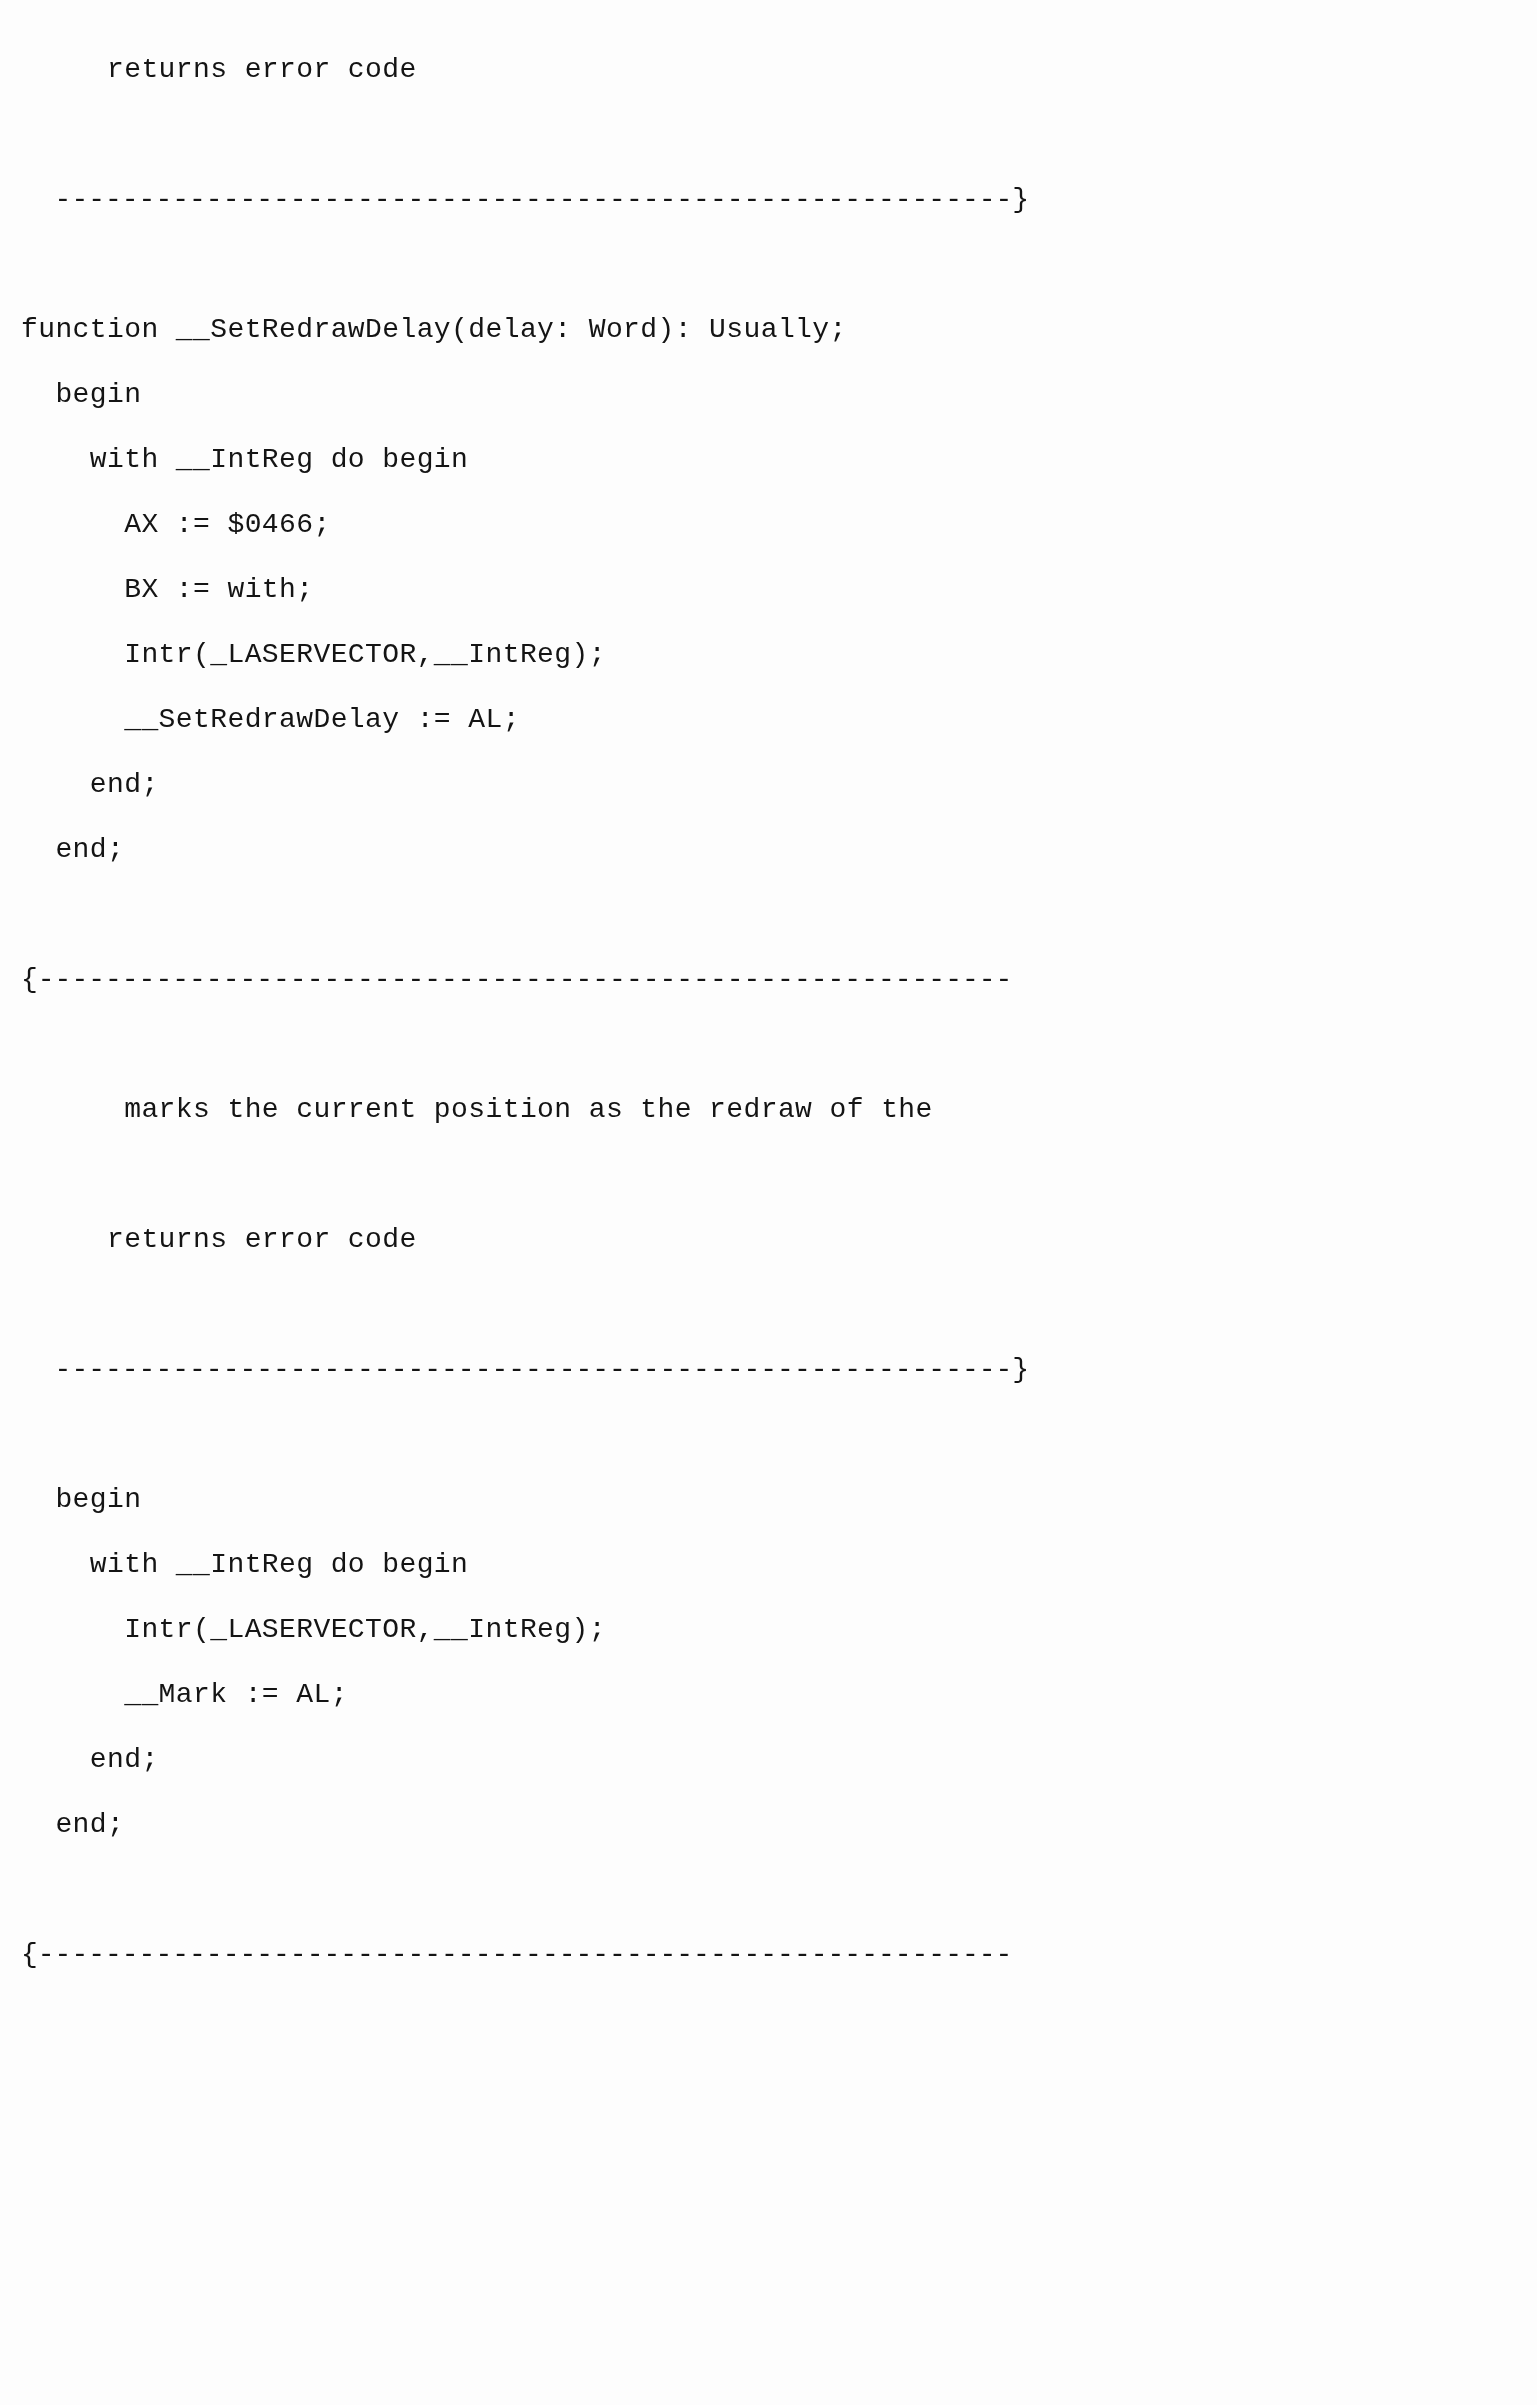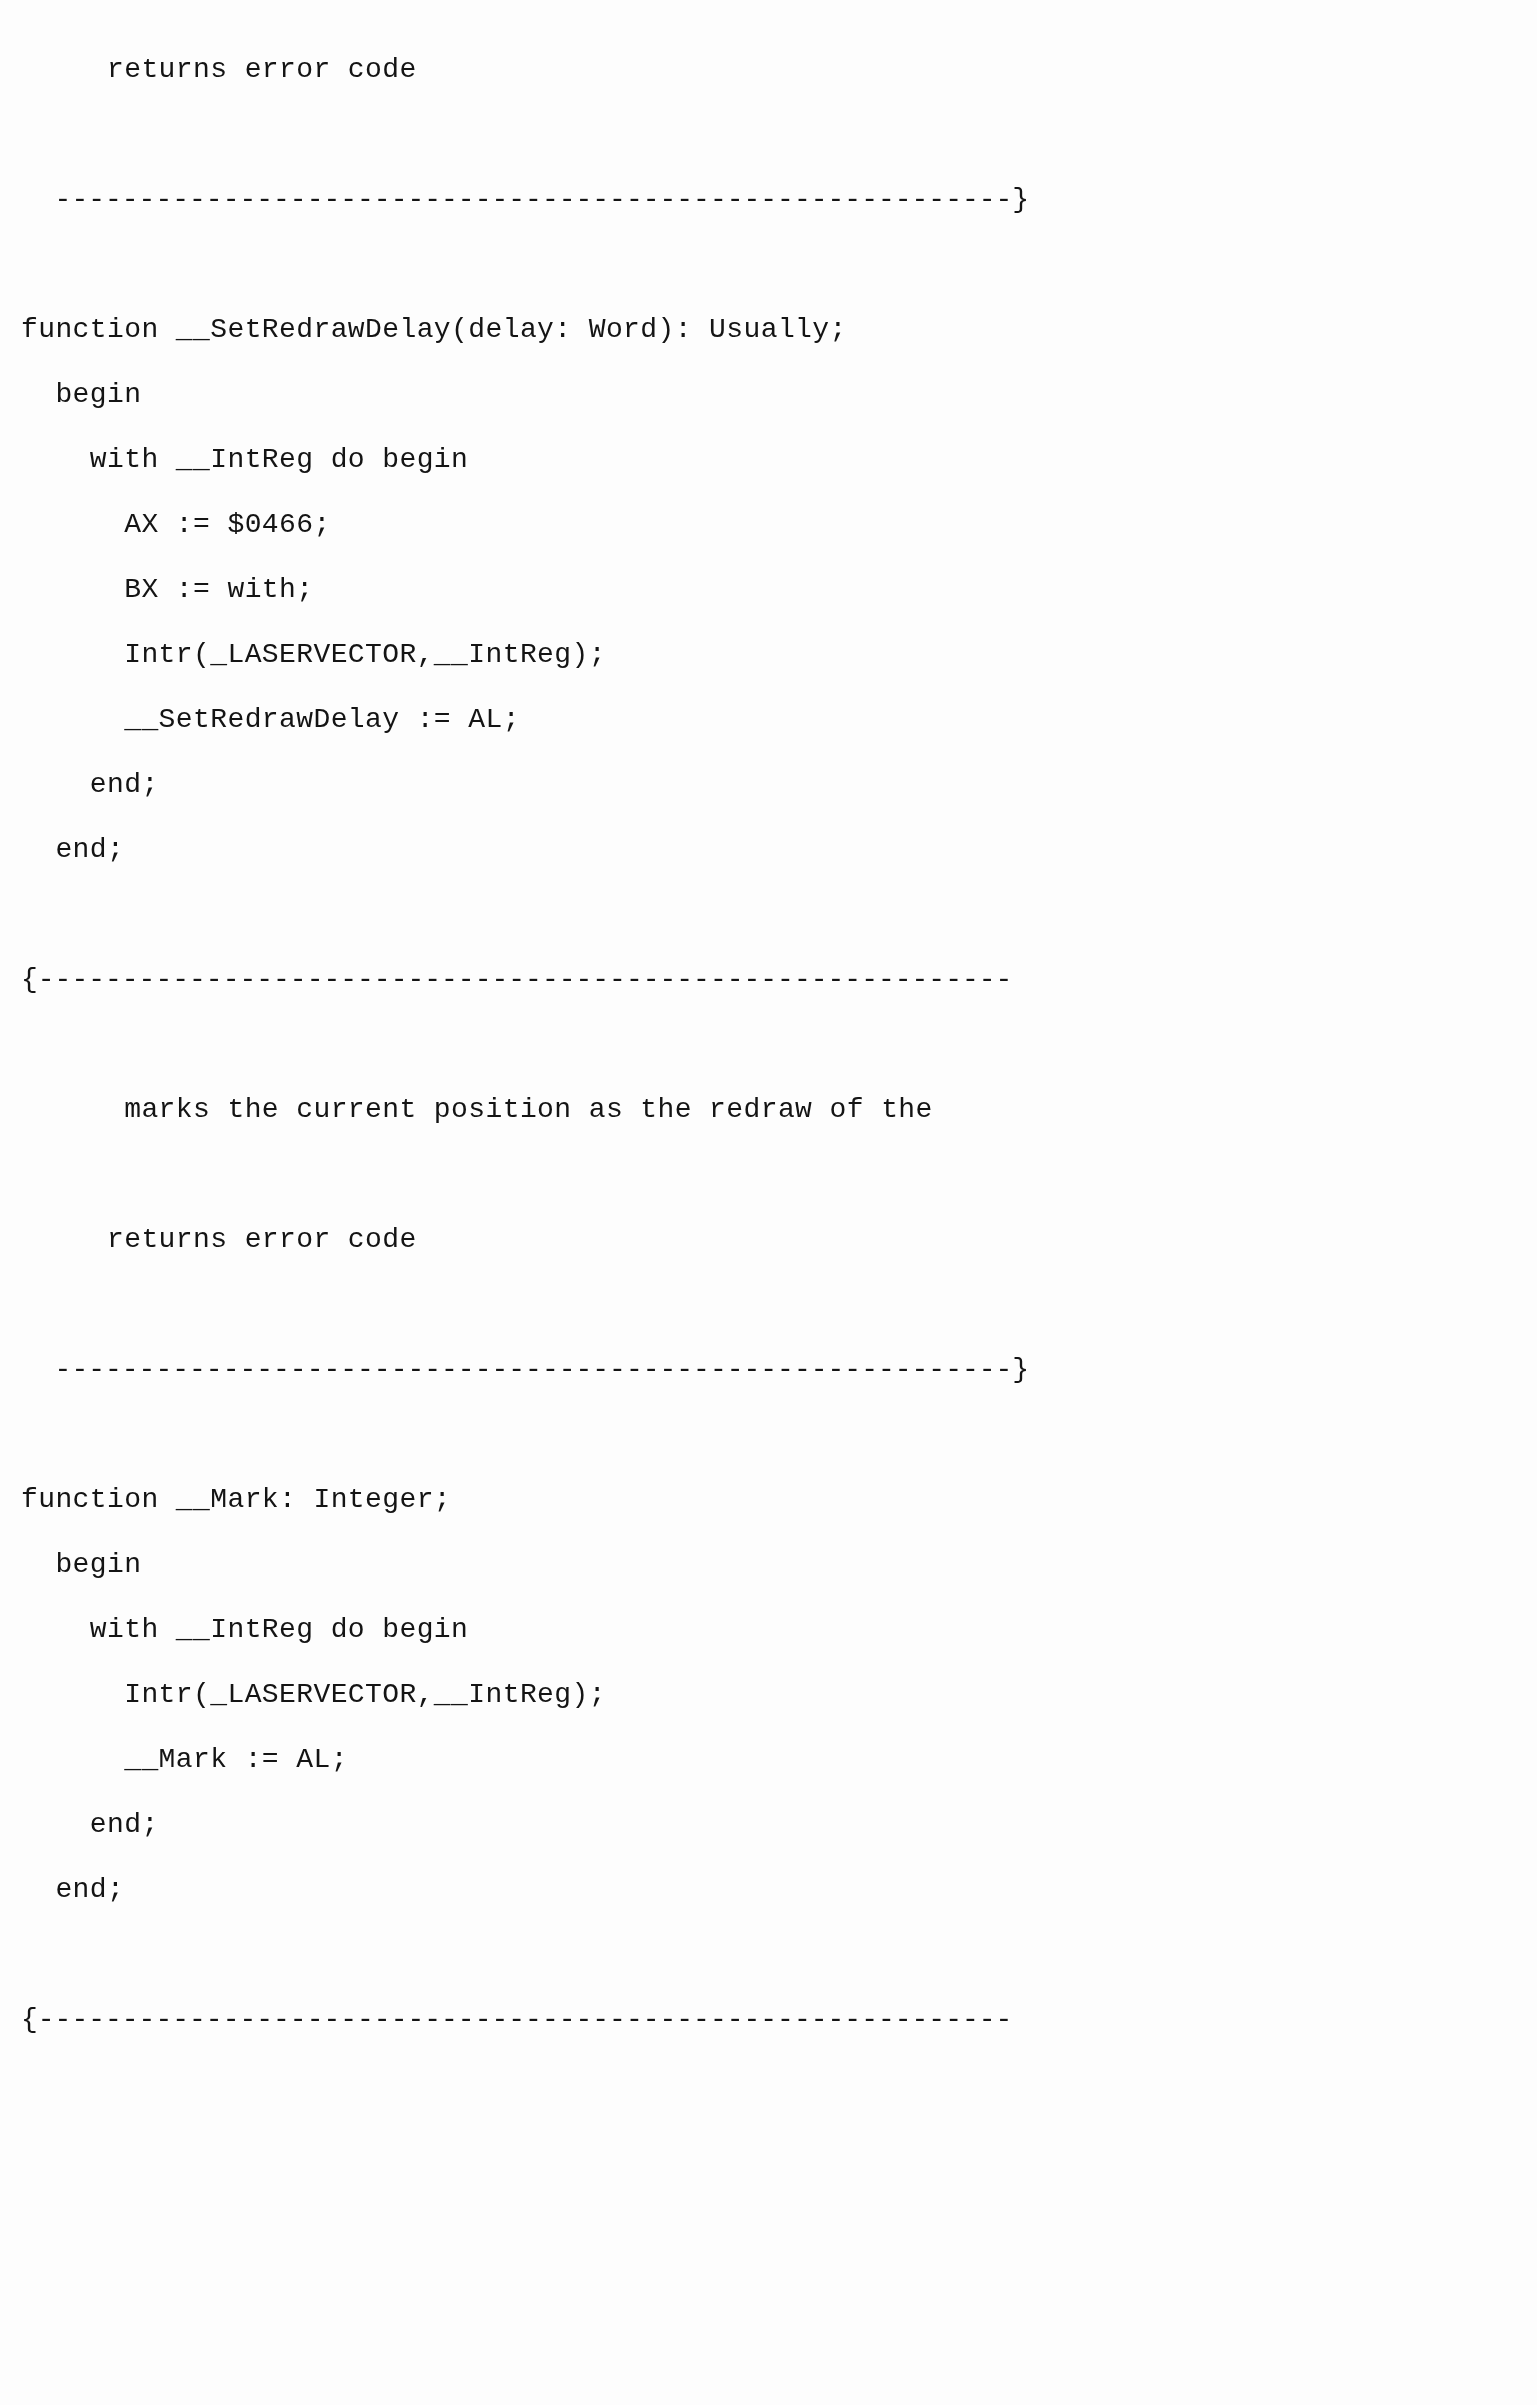--- a/index.html
+++ b/index.html
@@ -66,21 +66,20 @@
     <div class="line">  end;</div>
     <div class="line blank"></div>
     <div class="line rule">{----------------------------------------------------------</div>
     <div class="line blank"></div>
     <div class="line">      marks the current position as the redraw of the</div>
     <div class="line blank"></div>
     <div class="line">     returns error code</div>
     <div class="line blank"></div>
     <div class="line rule">  ---------------------------------------------------------}</div>
     <div class="line blank"></div>
-    <div class="line">function __Mark: Integer;</div>
     <div class="line">  begin</div>
     <div class="line">    with __IntReg do begin</div>
     <div class="line">      Intr(_LASERVECTOR,__IntReg);</div>
     <div class="line">      __Mark := AL;</div>
     <div class="line">    end;</div>
     <div class="line">  end;</div>
     <div class="line blank"></div>
     <div class="line rule">{----------------------------------------------------------</div>
   </div>
 </div>

